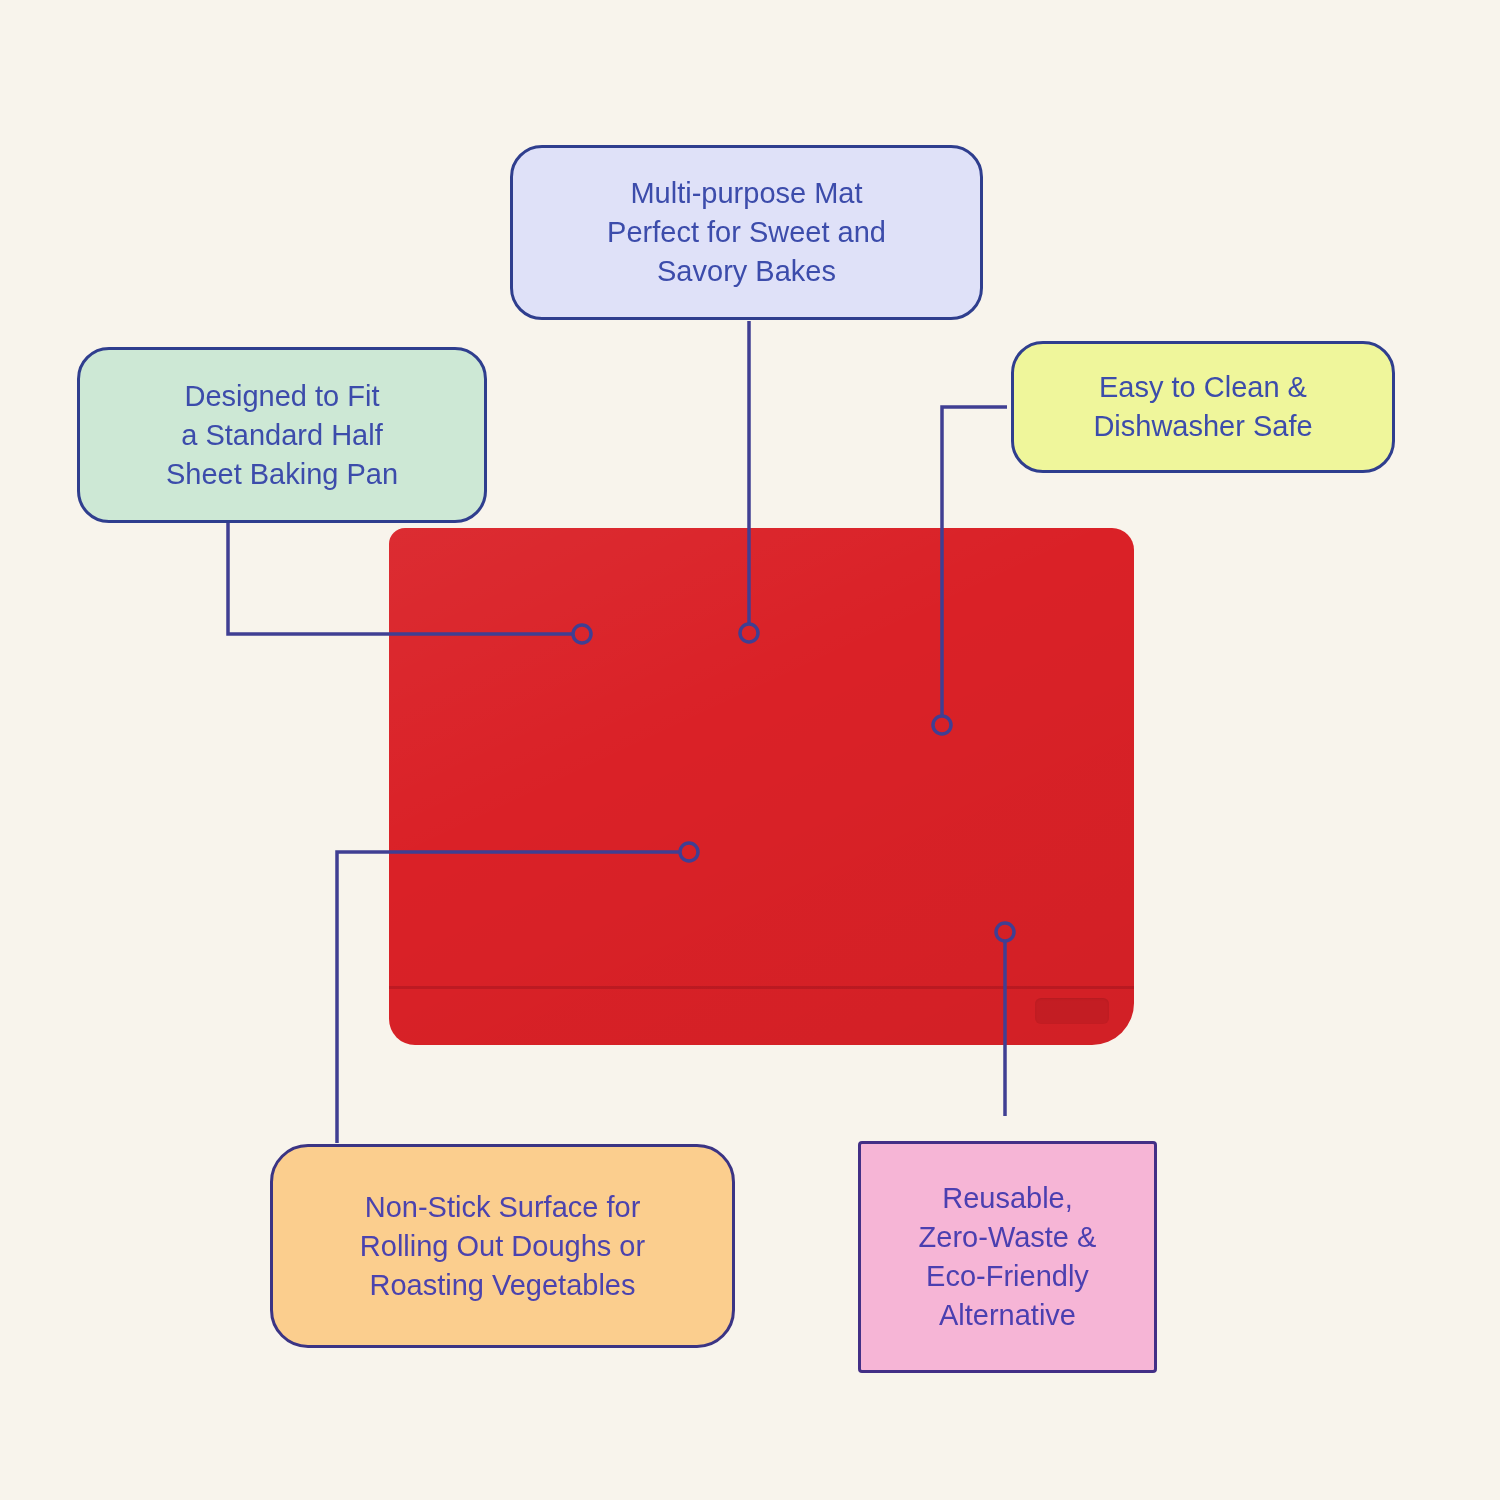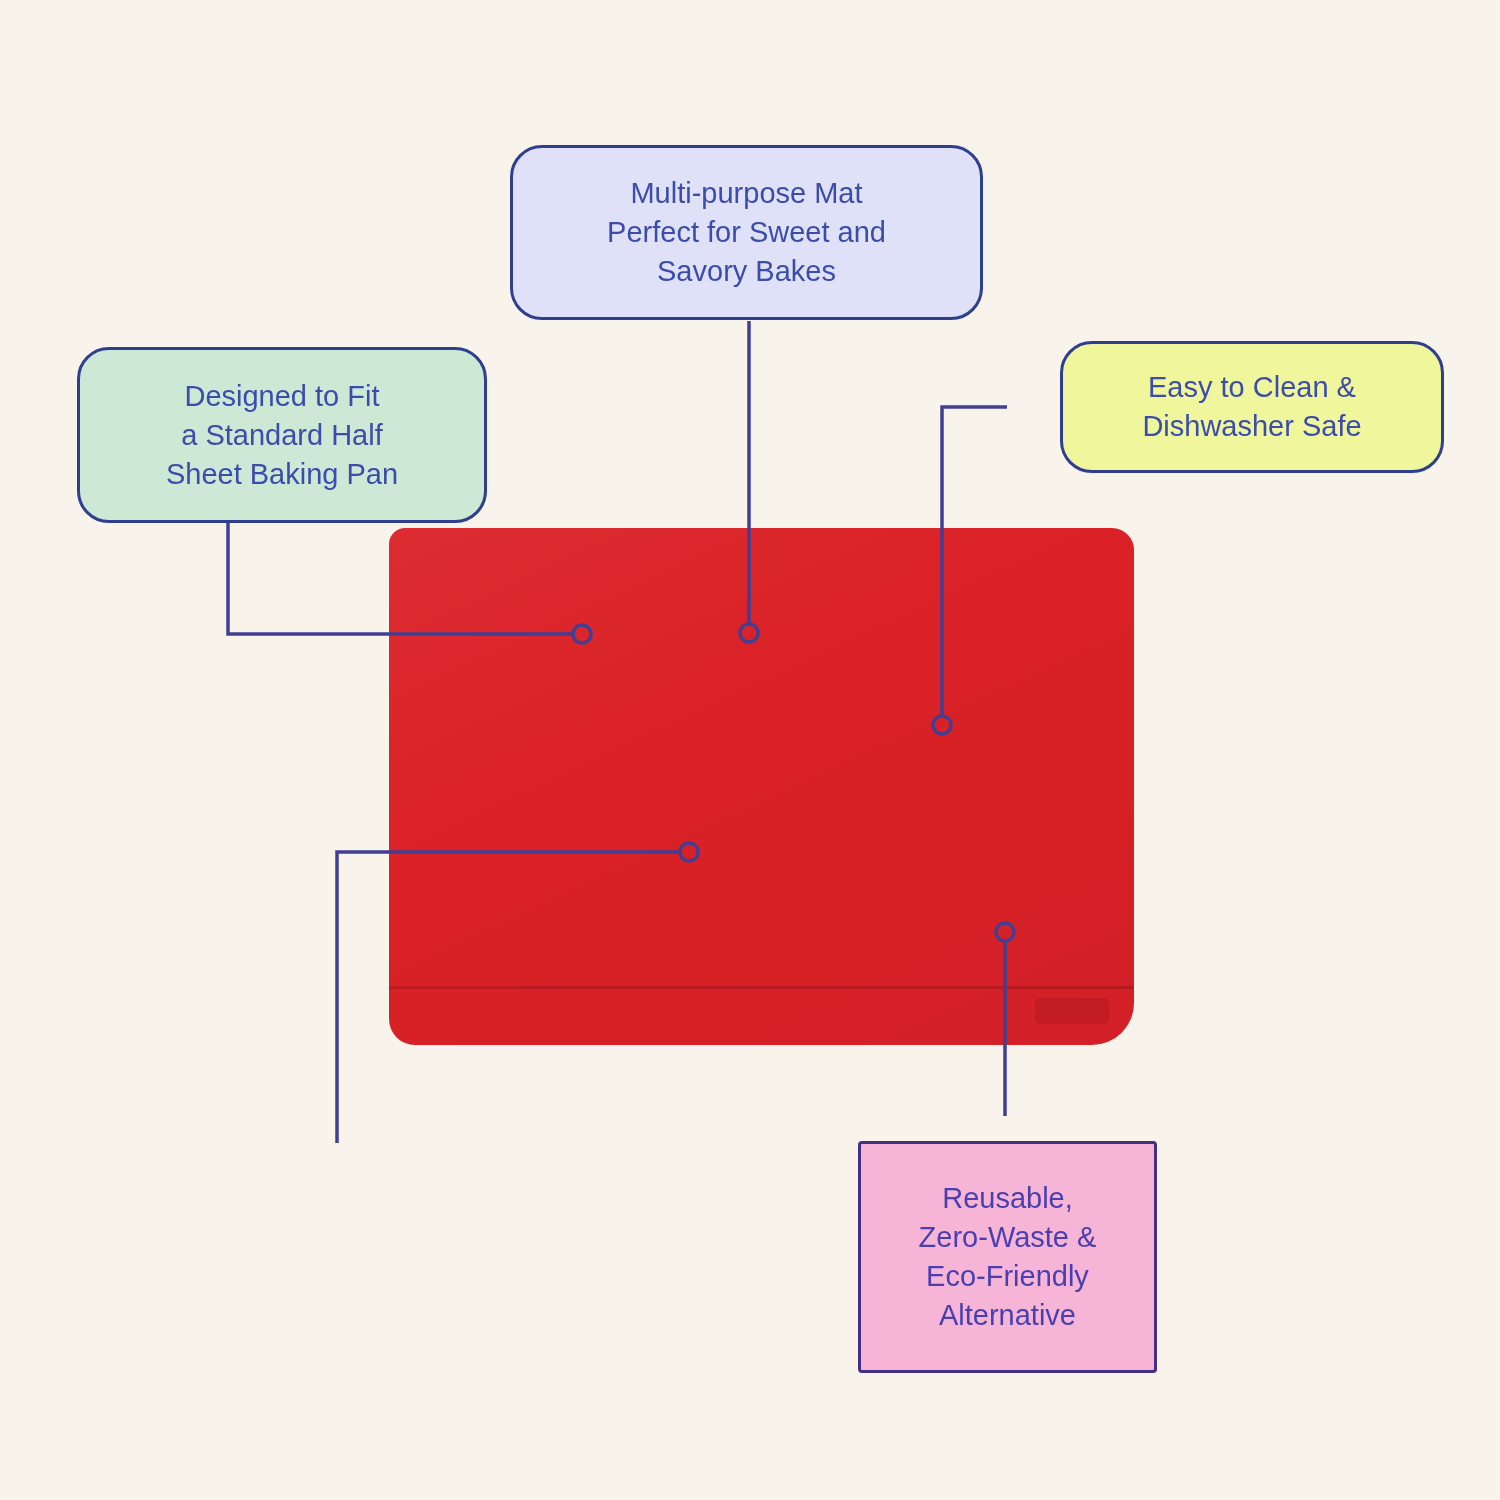--- a/index.html
+++ b/index.html
@@ -70,21 +70,21 @@
     white-space: pre-line;
     font-size: 29px;
     line-height: 39px;
     font-weight: 400;
     border-style: solid;
     border-width: 3px;
     border-radius: 32px;
   }
   .co-multipurpose { left: 510px;  top: 145px;  width: 473px; height: 175px; }
   .co-designed     { left: 77px;   top: 323px;  width: 410px; height: 176px; margin-top: 24px; }
-  .co-easyclean    { left: 1060px; top: 341px;  width: 384px; height: 132px; }
+  .co-easyclean    { left: 1011px; top: 341px;  width: 384px; height: 132px; }
   .co-nonstick     { left: 270px;  top: 1144px; width: 465px; height: 204px; border-radius: 38px; }
   .co-reusable     { left: 858px;  top: 1117px; width: 299px; height: 232px; border-radius: 4px; margin-top: 24px; }
 </style>
 </head>
 <body>
 
 <div class="canvas" style="background-color: rgb(248, 244, 236);">
 
   <div class="mat" style="background-color: rgb(218, 33, 39);">
     <div class="mat-crease"></div>
@@ -114,19 +114,22 @@
 Perfect for Sweet and
 Savory Bakes</div>
 
   <div class="callout co-designed" style="background-color: rgb(205, 232, 213); border-color: rgb(47, 62, 142); color: rgb(60, 76, 171);">Designed to Fit
 a Standard Half
 Sheet Baking Pan</div>
 
   <div class="callout co-easyclean" style="background-color: rgb(239, 246, 155); border-color: rgb(47, 62, 142); color: rgb(60, 76, 171);">Easy to Clean &amp;
 Dishwasher Safe</div>
 
+  <div class="callout co-nonstick" style="background-color: rgb(251, 206, 142); border-color: rgb(59, 52, 132); color: rgb(75, 67, 174);">Non-Stick Surface for
+Rolling Out Doughs or
+Roasting Vegetables</div>
 
   <div class="callout co-reusable" style="background-color: rgb(246, 181, 214); border-color: rgb(67, 47, 134); color: rgb(75, 63, 176);">Reusable,
 Zero-Waste &amp;
 Eco-Friendly
 Alternative</div>
 
 </div>
 
 </body></html>

